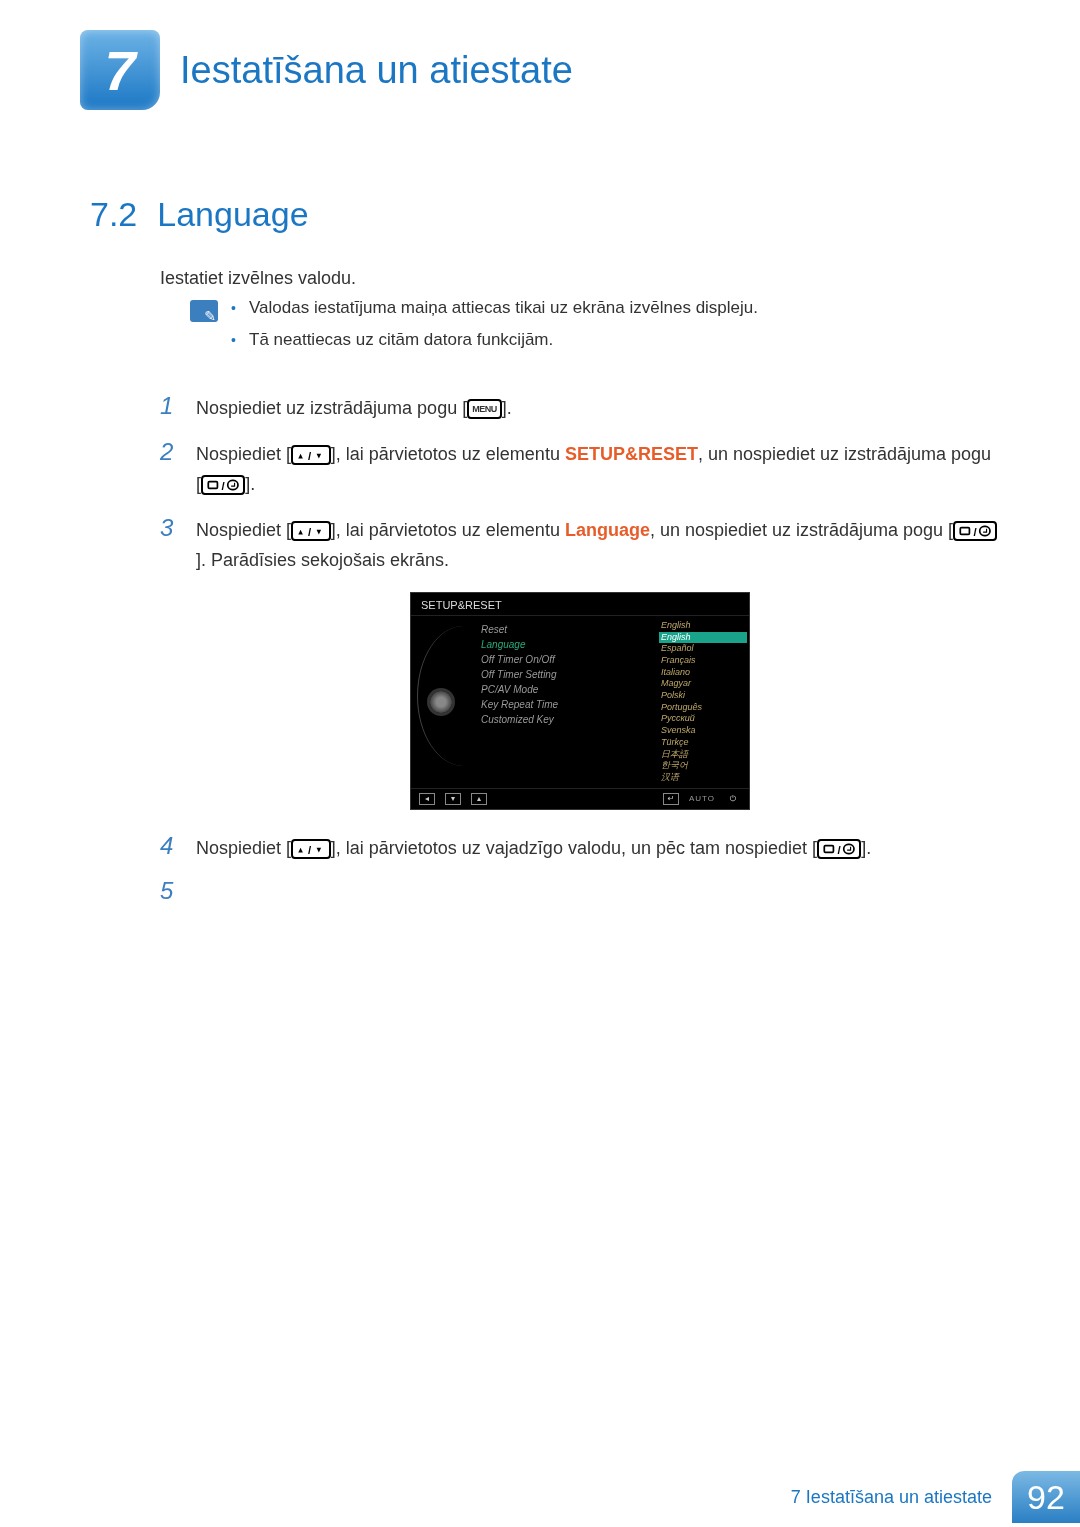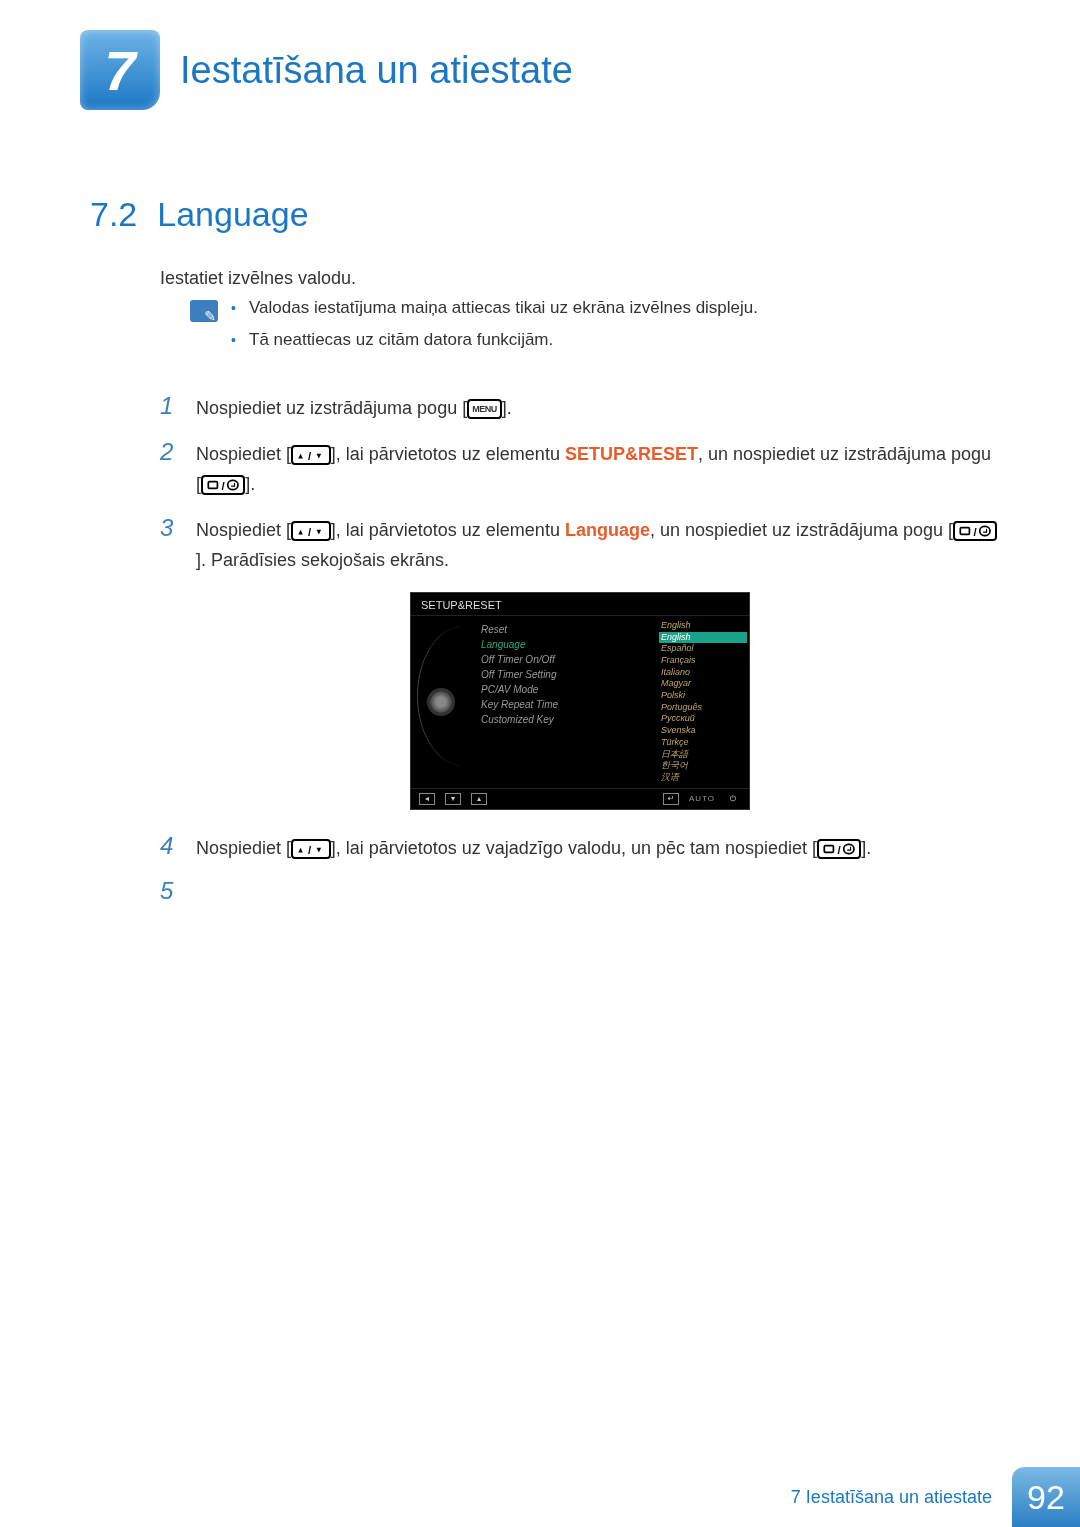--- a/index.html
+++ b/index.html
@@ -117,21 +117,21 @@
   .osd-bottom .grp { display: flex; gap: 10px; align-items: center; }
   .osd-nav-ico { width: 16px; height: 12px; border: 1px solid #888; display: flex; align-items: center; justify-content: center; font-size: 8px; color: #ccc; }
   .osd-bottom .txt { font-size: 8px; color: #999; letter-spacing: 1px; }
   .footer {
     position: absolute; bottom: 0; left: 10px; right: 0; height: 60px;
     display: flex; justify-content: flex-end; align-items: center;
     padding-right: 0;
   }
   .footer-text { font-size: 18px; color: #1b77c4; margin-right: 20px; }
   .footer-badge {
-    width: 68px; height: 60px;
+    width: 68px; height: 52px;
     background: linear-gradient(180deg, #7cb9e4 0%, #2a7fc4 100%);
     color: #fff; display: flex; align-items: center; justify-content: center;
     font-size: 34px; font-weight: 500;
     border-radius: 12px 0 0 0;
   }
 </style>
 </head>
 <body>
 
 <div class="page">

